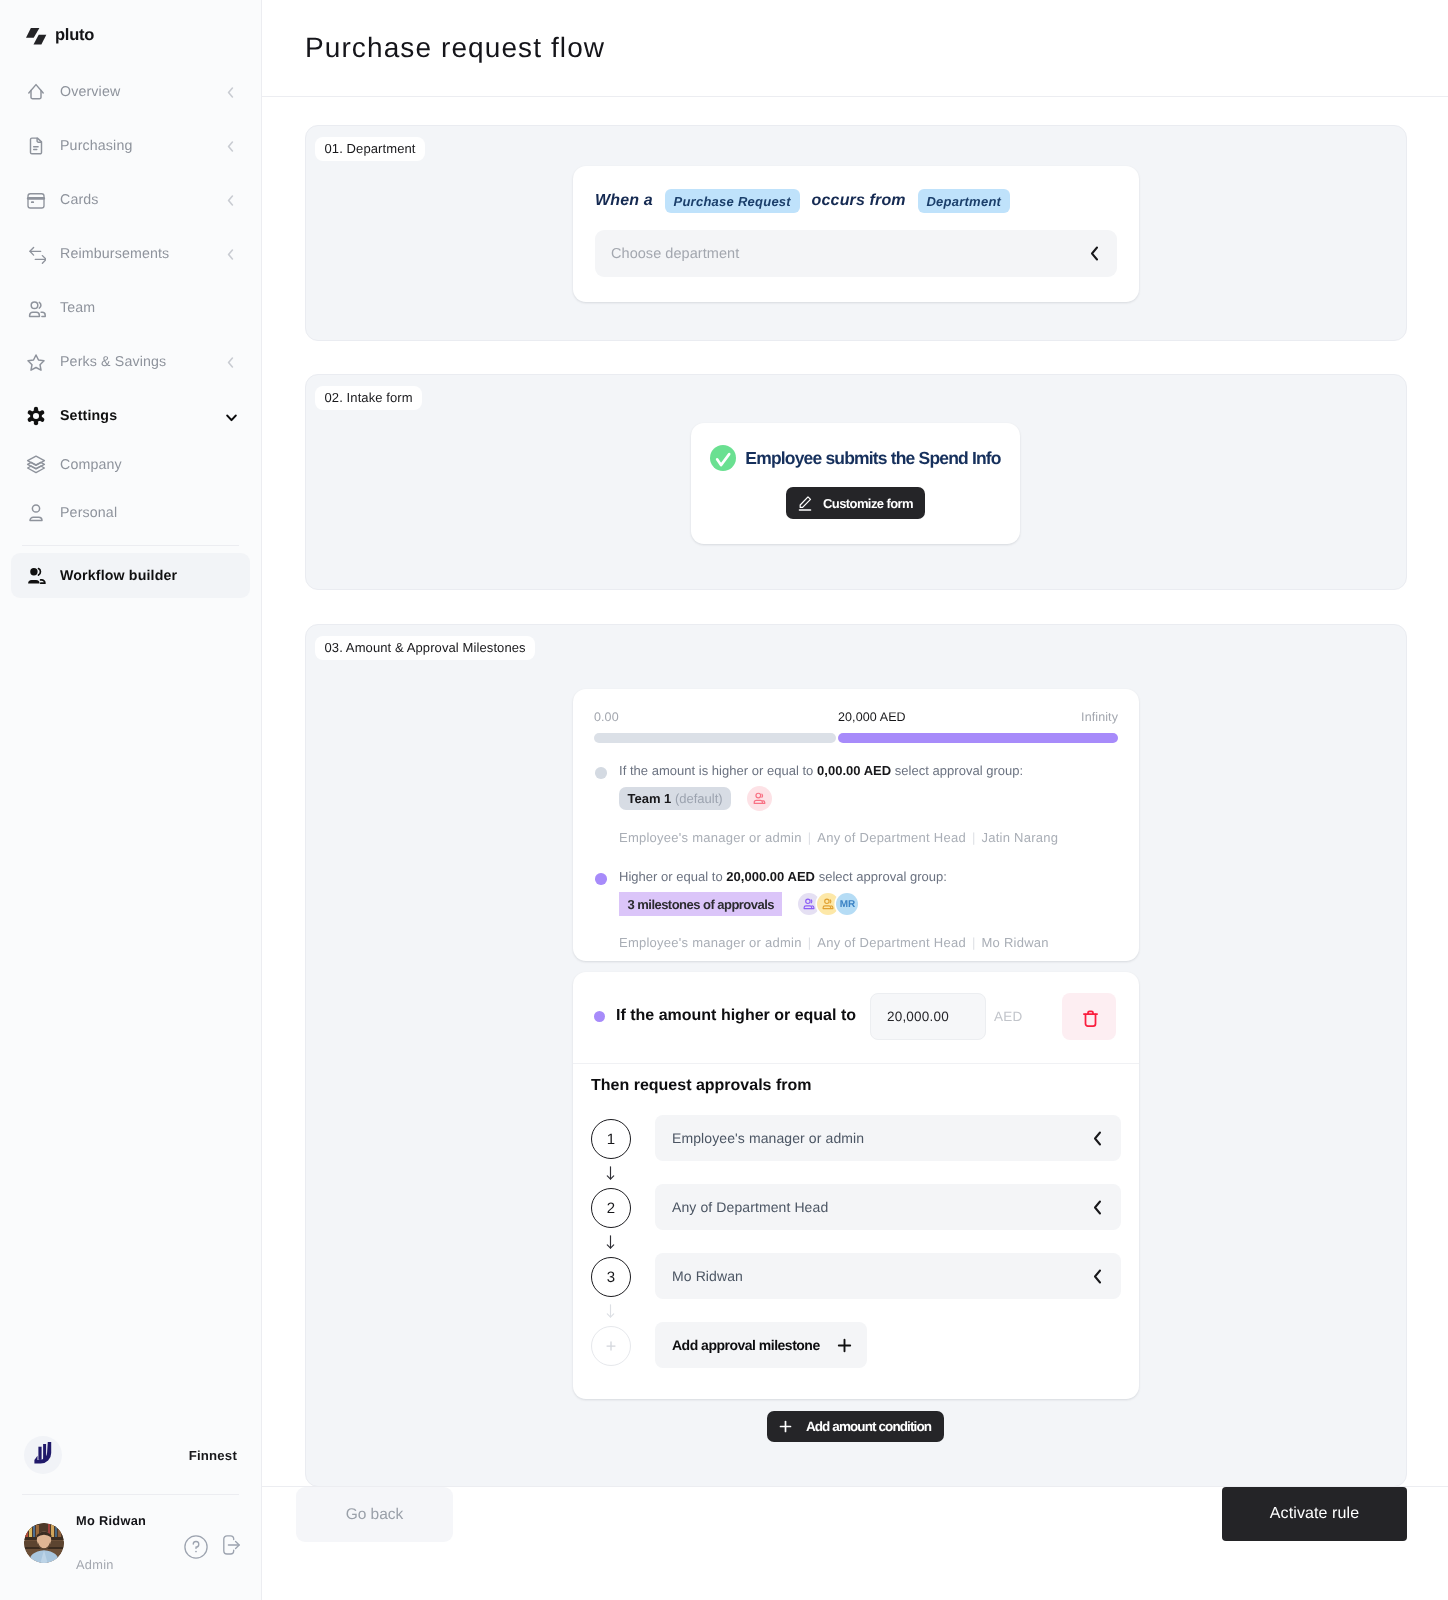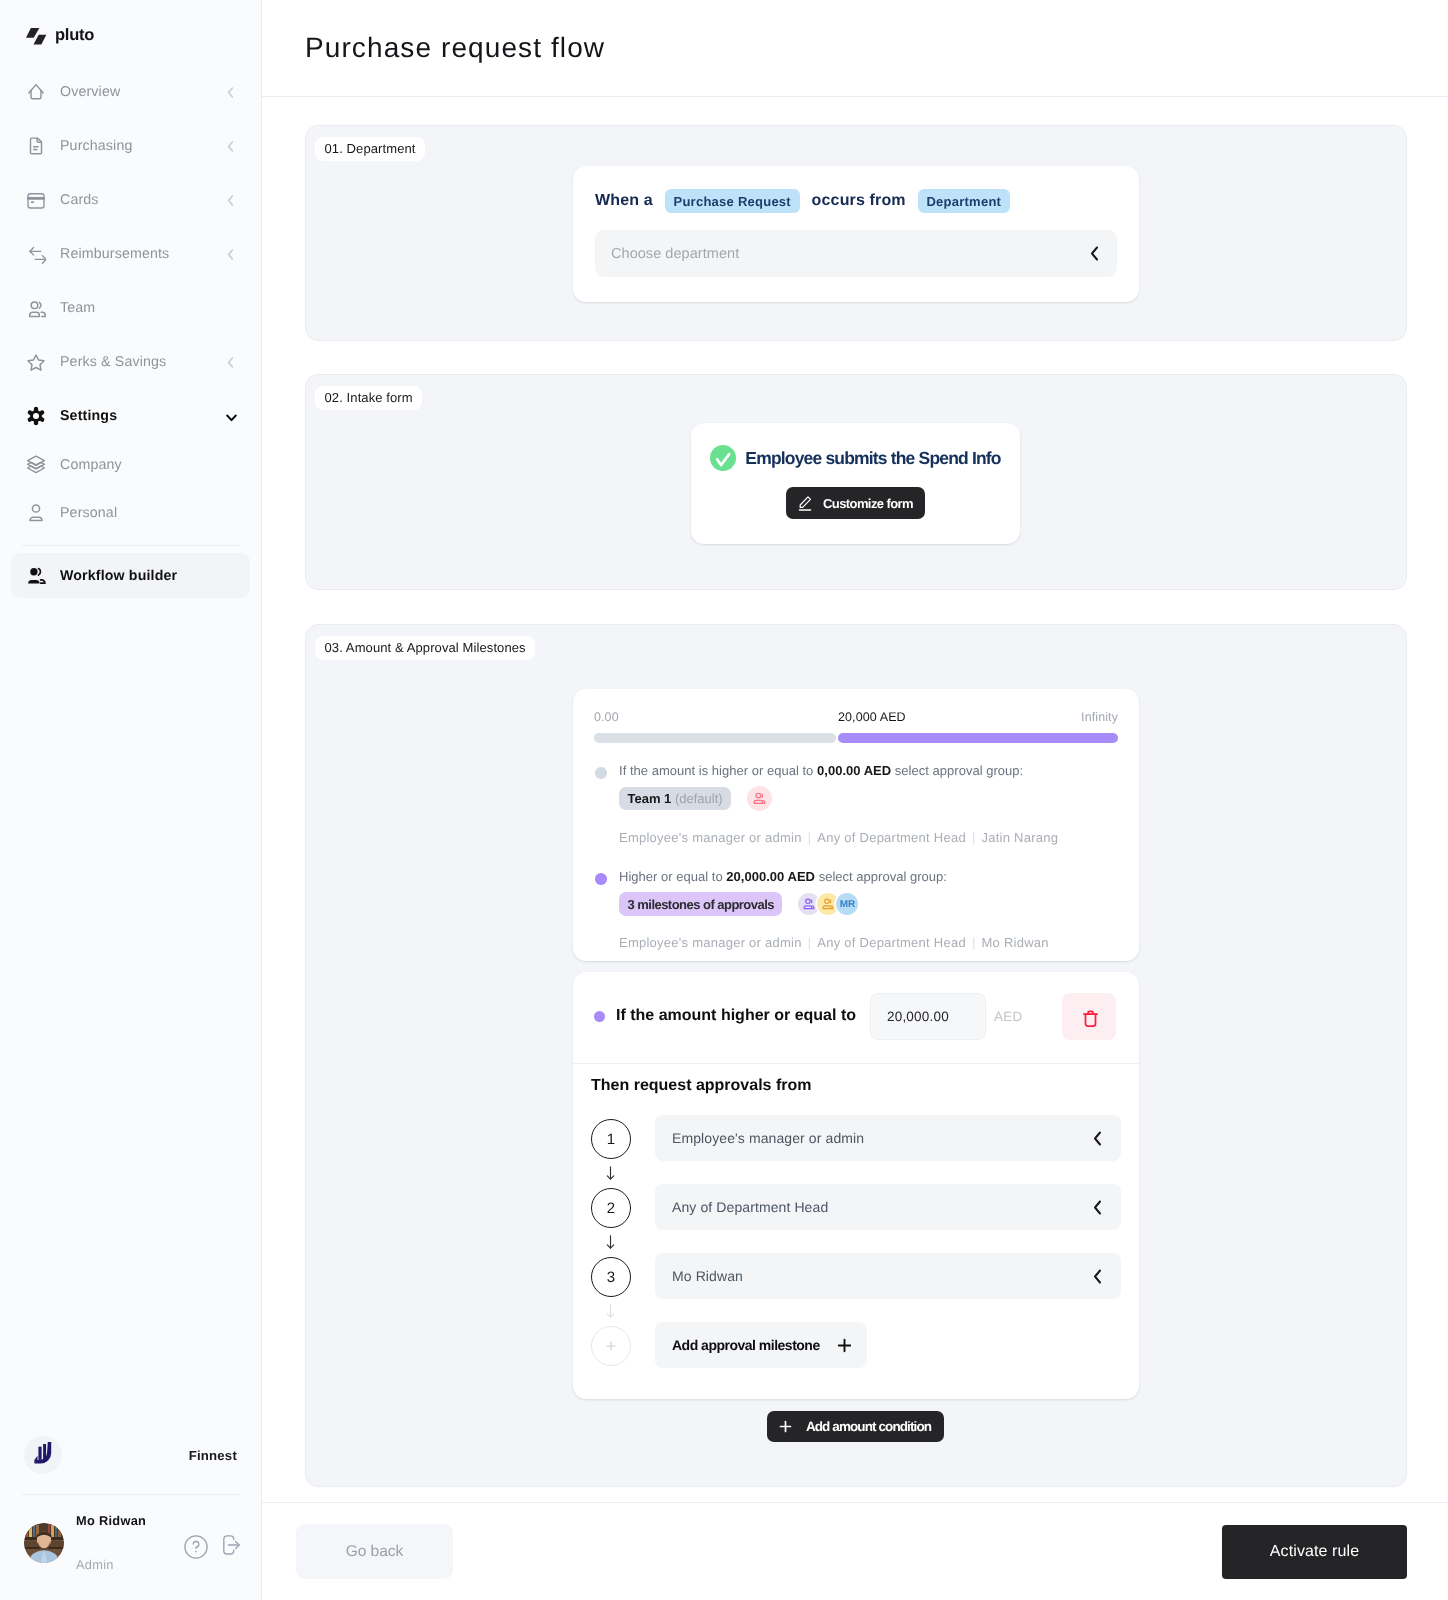--- a/index.html
+++ b/index.html
@@ -77,21 +77,21 @@
   }
   .card {
     background: #fff; border-radius: 13px;
     box-shadow: 0 1px 3px rgba(16,24,40,.07), 0 1px 2px rgba(16,24,40,.05);
     position:absolute;
   }
 
   
   #sec1 { top: 125px; height: 216px; }
   .card1 { left: 267px; top: 40px; width: 566px; height: 136px; padding: 23px 22px 0 22px; }
-  .when-row { display:flex; align-items:center; gap: 12px; font-size: 16px; font-weight: 700; color: #152a52; letter-spacing:0.15px; height:24px;}
+  .when-row { display:flex; align-items:center; gap: 12px; font-size: 16px; font-weight: 700; color: #152a52; letter-spacing:0.15px; height:24px;font-style:italic;}
   .chip-blue { background:#bfe2fb; color:#1b3f6b; border-radius:6px; padding: 0 8.7px; height:24.5px; display:inline-flex; align-items:center; font-size:13px; font-weight:700; letter-spacing:0.25px;}
   .select-box {
     margin-top: 17px; height: 47px; background: #f4f5f7; border-radius: 9px;
     display:flex; align-items:center; padding: 0 18px 0 16px;
     font-size: 14.5px; color: #a3a7af; letter-spacing:0.05px;
   }
   .select-box .sp { flex:1; }
 
   
   #sec2 { top: 374px; height: 216px; }
@@ -110,21 +110,21 @@
   .sl-bar-a { height: 10px; background:#dbe0e7; border-radius: 5px; flex: 0 0 242px; }
   .sl-bar-b { height: 10px; background:#a78bfa; border-radius: 5px; flex: 1; }
 
   .cond { margin-top: 20px; position:relative; padding-left: 25px; }
   .dot { position:absolute; left: 1px; top: 4px; width: 11.5px; height: 11.5px; border-radius: 50%; }
   .cond-text { font-size: 13px; color:#6b7280; letter-spacing:0.02px; line-height:15px;}
   .cond-text b { color:#18181b; font-weight:700; }
   .pillrow { display:flex; align-items:center; gap: 16px; margin-top: 8px; }
   .pill-gray { background:#d7dce4; border-radius: 7px; padding: 0 8.5px; height:23px; display:inline-flex; align-items:center; font-size:13px; color:#18181b; font-weight:700; letter-spacing:0px;}
   .pill-gray span { color:#9ca3af; font-weight:400; }
-  .pill-purple { background:#dbc5f9; border-radius: 7px; padding: 0 8.5px; height:24px; display:inline-flex; align-items:center; font-size:13px; color:#2c2c30; font-weight:700; letter-spacing:-0.53px;}
+  .pill-purple { background:#dbc5f9; border-radius: 0; padding: 0 8.5px; height:24px; display:inline-flex; align-items:center; font-size:13px; color:#2c2c30; font-weight:700; letter-spacing:-0.53px;}
   .av { width: 22px; height: 22px; border-radius:50%; display:flex;align-items:center;justify-content:center; flex:0 0 22px; box-shadow: 0 0 0 1.6px #fff;}
   .avgrp { display:flex; }
   .av.solo { width:25px;height:25px;flex:0 0 25px; box-shadow:none; }
   .avgrp .av { position:relative; }
   .avgrp .av:nth-child(1){z-index:1}
   .avgrp .av:nth-child(2){z-index:2}
   .avgrp .av:nth-child(3){z-index:3}
   .avgrp .av + .av { margin-left: -3px; }
   .members { margin-top: 20px; font-size: 13px; color:#a9aeb6; letter-spacing:0.25px; line-height:14px;}
   .members i { font-style: normal; color:#dfe1e6; padding: 0 6px; }
@@ -145,21 +145,21 @@
   .step-num.add { border:1.4px solid #e6e8ec; color:#d4d7dd; font-size:18px; font-weight:400;}
   .step-box { margin-left: 24px; flex:1; height: 46px; background:#f4f5f7; border-radius:8px; display:flex;align-items:center; padding:0 19px 0 17px; font-size:14px; color:#4b5563; letter-spacing:0.1px;}
   .step-box .sp { flex:1; }
   .step-box.addbox { flex: 0 0 212px; font-weight:700; color:#0e0e10; justify-content:space-between; font-size:14px; letter-spacing:-0.5px; padding: 0 15px 0 17px;}
   .arrow { height: 23px; display:flex; align-items:center; padding-left: 14px; }
 
   .addcond-wrap { position:absolute; left:0; right:0; top: 786px; display:flex; justify-content:center; padding-right:1px;}
   .btn-addcond { display:inline-flex; align-items:center; gap:14px; background:#252528; color:#fff; border-radius:7px; height:31px; padding: 0 13px 0 12px; font-size:13.5px; font-weight:700; letter-spacing:-0.9px;justify-content:center;}
 
   
-  .footer { position:absolute; left:0; right:0; bottom:0; height: 98px; border-top: 1px solid #ecedf1; display:flex; align-items:center; justify-content: space-between; padding: 0 41px 0 34px; }
+  .footer { position:absolute; left:0; right:0; bottom:16px; height: 98px; border-top: 1px solid #ecedf1; display:flex; align-items:flex-start; justify-content: space-between; padding: 0 41px 0 34px; }
   .btn-back { width: 157px; height: 55px; background: #f5f6f9; border-radius: 9px; display:flex; align-items:center; justify-content:center; font-size:15.5px; color:#9aa0a9; letter-spacing:0px;}
   .btn-activate { width: 185px; height: 54px; background: #242427; border-radius: 4px; display:flex; align-items:center; justify-content:center; font-size:16px; color:#fff; font-weight:400; letter-spacing:0.1px;}
 </style>
 </head>
 <body>
 
 <div class="app">
 
   <div class="sidebar">
     <div class="brand">

